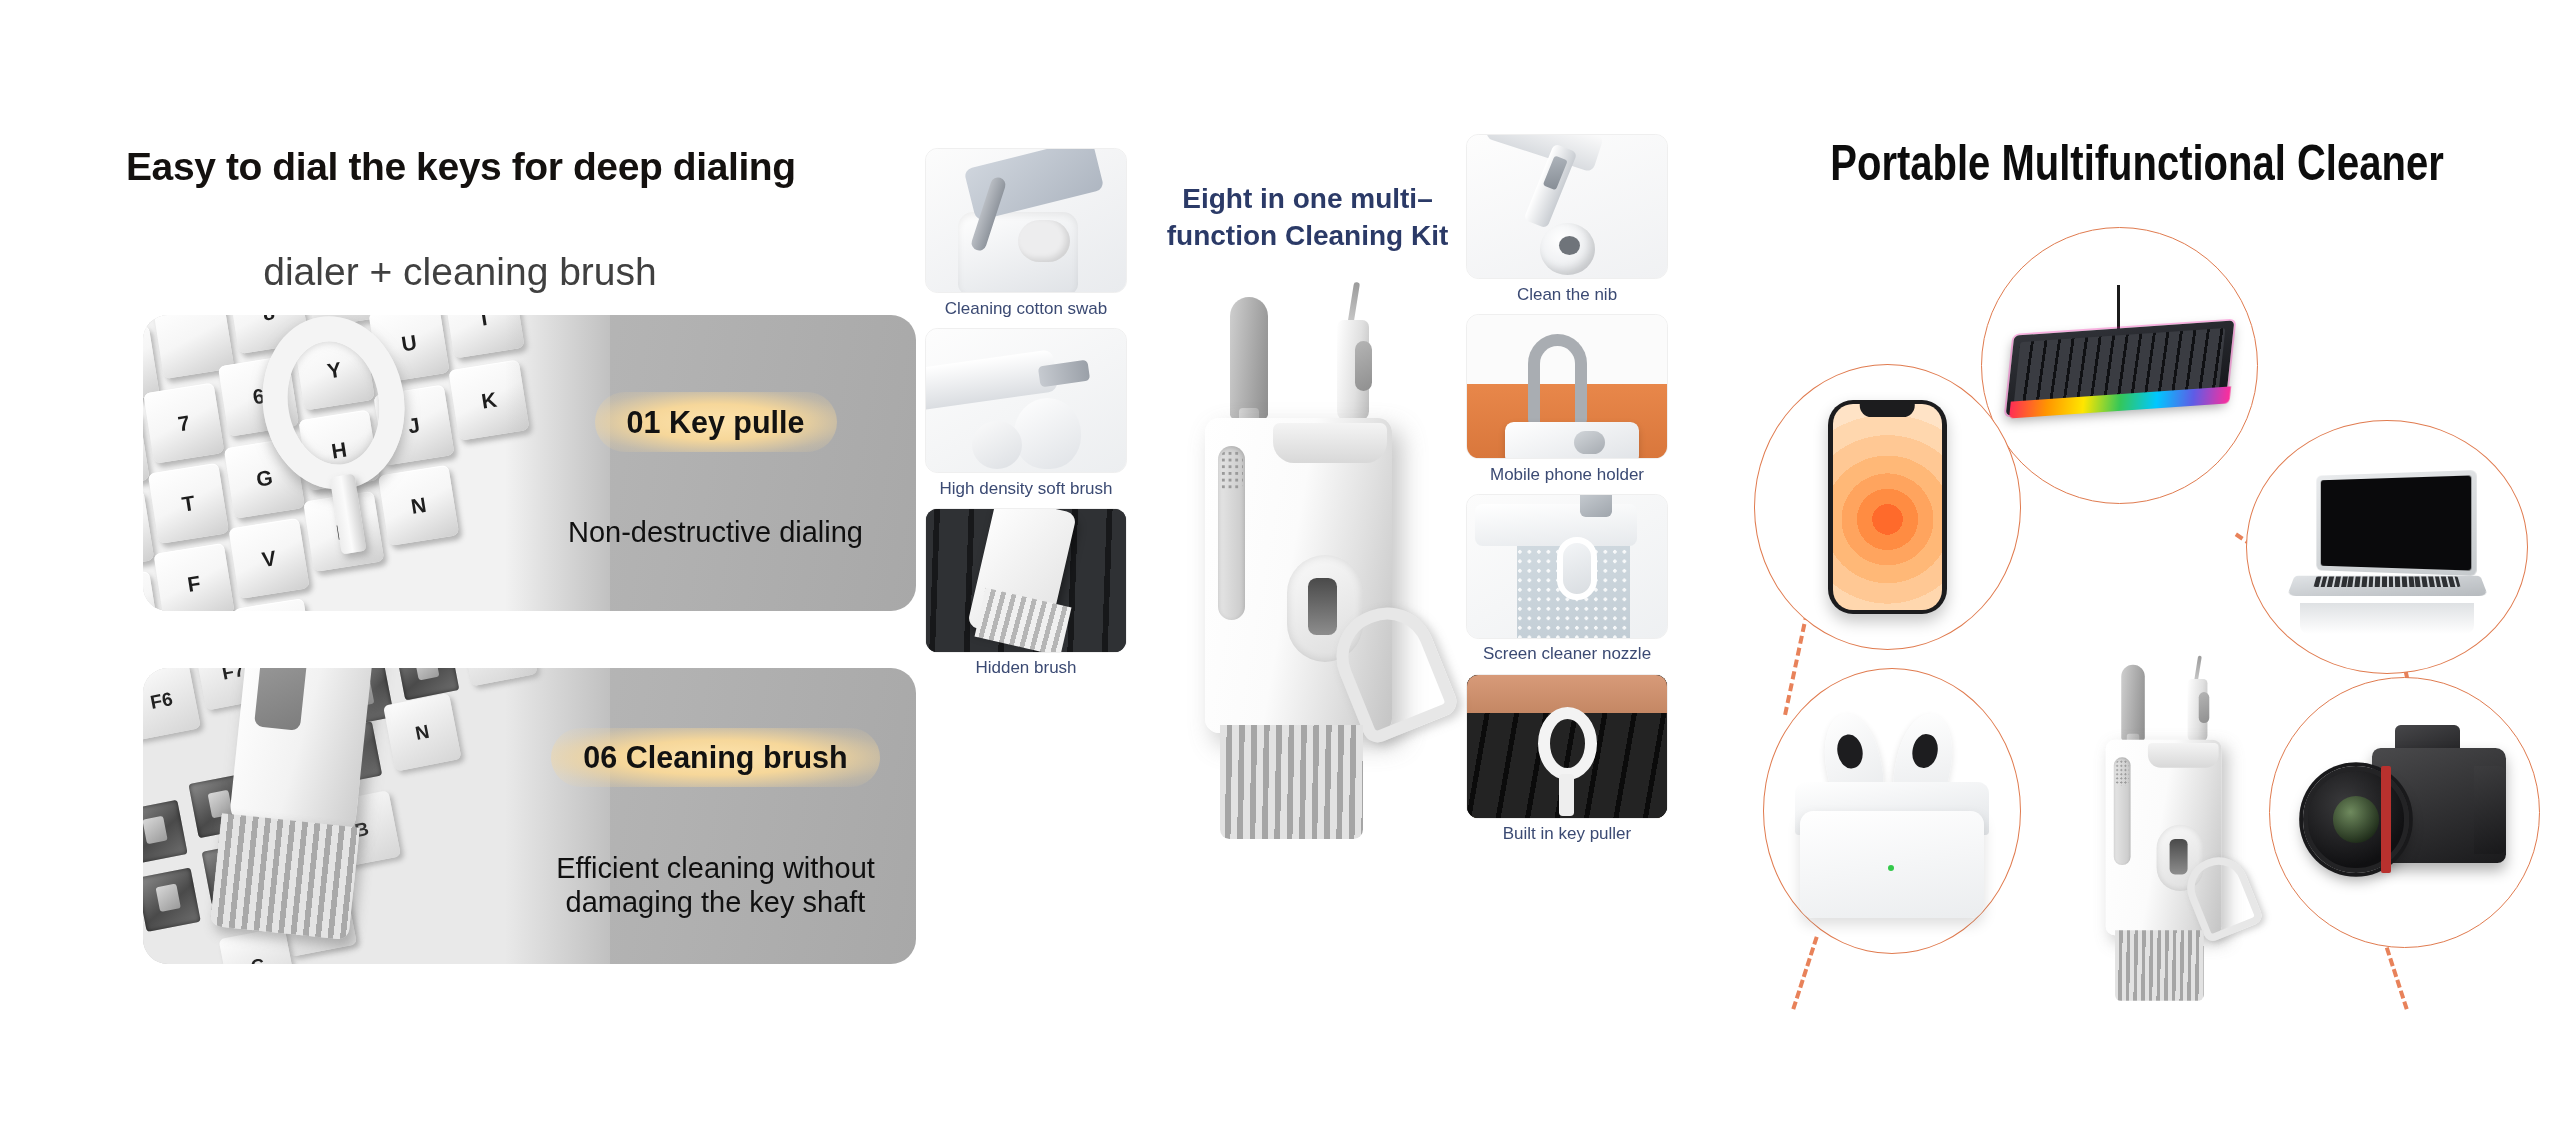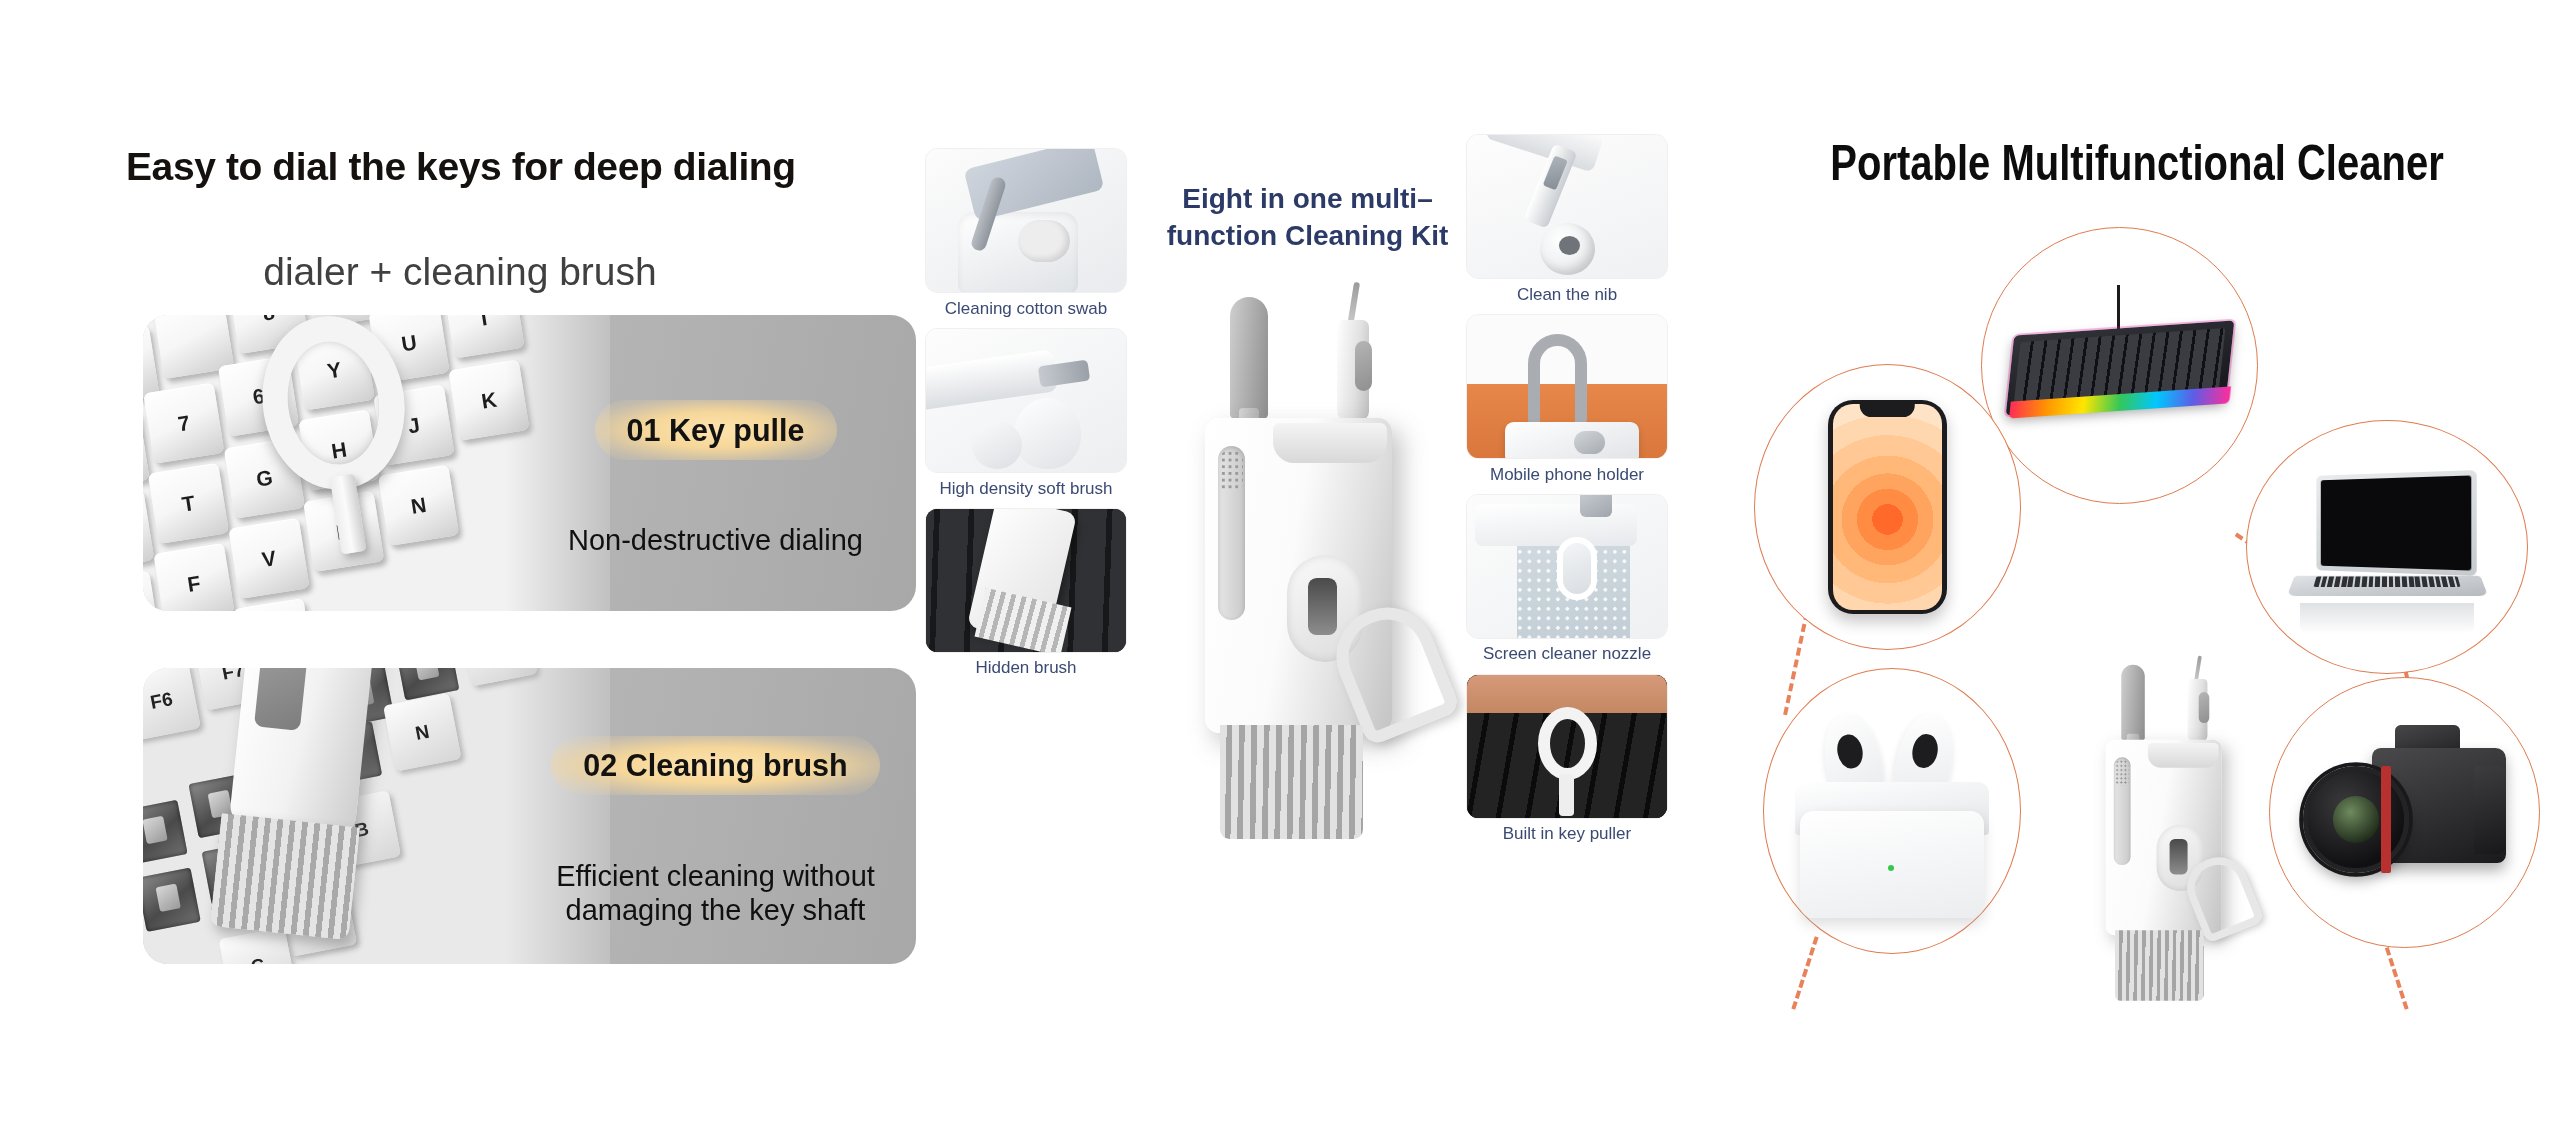--- a/index.html
+++ b/index.html
@@ -96,21 +96,21 @@
     position:absolute; left:55px; top:32px; width:46px; height:88px;
     border-radius:8.6px; background:linear-gradient(150deg,#9e9e9e,#7d7d7d);
   }
   .brushtool .bristles {
     position:absolute; left:32px; top:210px; width:139px; height:113px;
     background:repeating-linear-gradient(90deg,#e4e4e4 0 6.7px,#a9a9a9 6.7px 12.4px);
     border-radius:0 0 10.5px 10.5px;
     box-shadow:4.8px 6.7px 11.4px rgba(110,110,110,.45);
   }
 
-  .card-body { position:absolute; right:0; top:16px; width:401px; height:100%;
+  .card-body { position:absolute; right:0; top:8px; width:401px; height:100%;
     display:flex; flex-direction:column; align-items:center; justify-content:center; padding:0 21px; }
   .pill {
     display:inline-block; padding:12.4px 32px; border-radius:32px;
     background:radial-gradient(ellipse at 50% 50%,#fde3ad 0%,#f6d79a 42%,rgba(246,215,154,0.25) 78%,rgba(246,215,154,0) 100%);
     font-size:30.5px; font-weight:600; color:#121212; text-align:center; line-height:1.14;
     margin-bottom:15.3px;
   }
   .card-desc { font-size:29px; color:#101010; text-align:center; line-height:1.2;margin-top:48px; }
 
   
@@ -504,21 +504,21 @@
           <div class="key" style="left:179px;top:250px;">V</div>
           <div class="key" style="left:111px;top:286px;">C</div>
           <div class="brushtool">
             <div class="body"></div>
               <div class="grip"></div>
               <div class="bristles"></div>
           </div>
         </div>
       </div>
       <div class="card-body">
-        <div class="pill">02 Cleaning brush</div>
+        <div class="pill">06 Cleaning brush</div>
         <div class="card-desc">Efficient cleaning without damaging the key shaft</div>
       </div>
     </article>
   </section>
 
   <section id="panel-mid"></section>
 
   <h2 id="mid-title">Eight in one multi–function Cleaning Kit</h2>
 
   <div class="thumb-col" id="col-left-thumbs">

